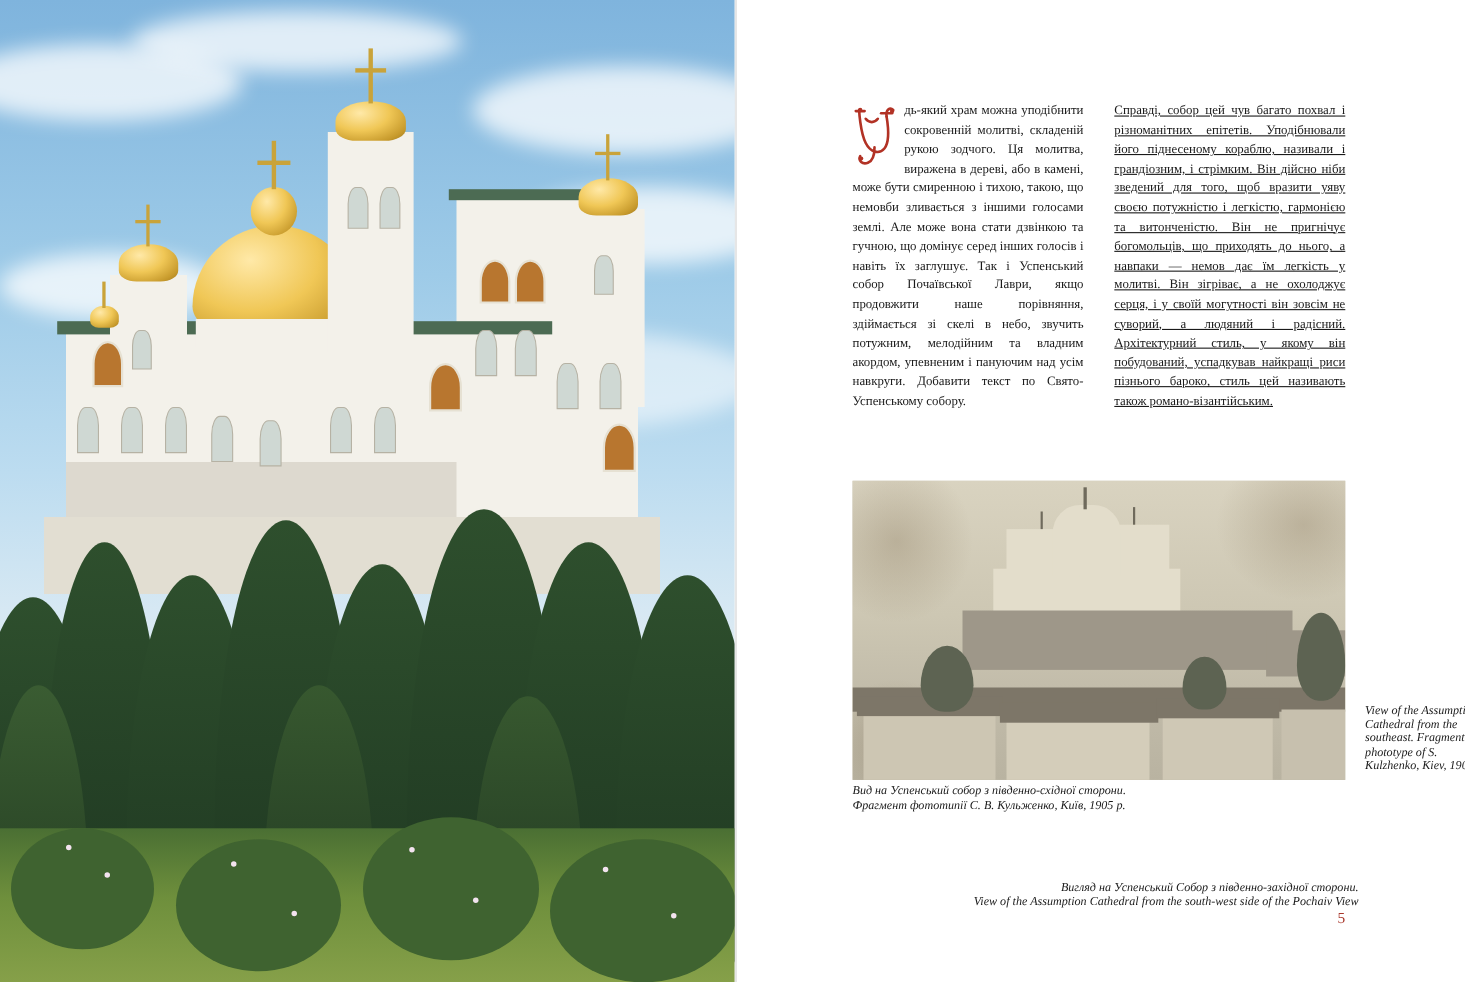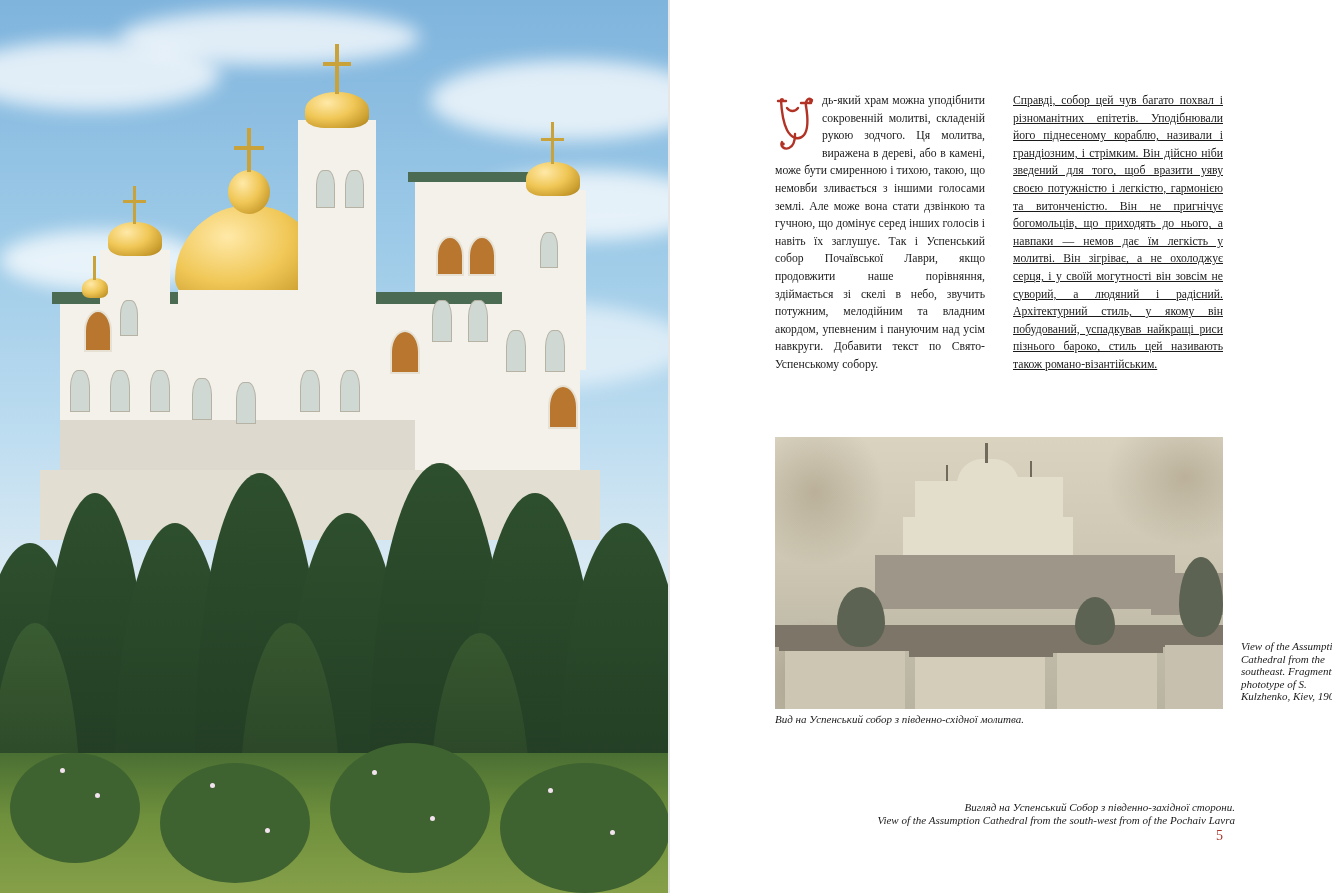--- a/index.html
+++ b/index.html
@@ -331,25 +331,26 @@
       <div class="op-mass" style="position:absolute; left:282px; top:214px; width:100px; height:58px; background:#cfc8b5;"></div>
       <div class="op-roof" style="position:absolute; left:276px; top:198px; width:112px; height:18px;"></div>
       <div class="op-mass" style="position:absolute; left:390px; top:208px; width:58px; height:64px; background:#c7c0ae;"></div>
 
       <div class="op-tree" style="left:404px; top:120px; width:44px; height:80px;"></div>
       <div class="op-tree" style="left:62px; top:150px; width:48px; height:60px;"></div>
       <div class="op-tree" style="left:300px; top:160px; width:40px; height:48px;"></div>
     </div>
 
     <div class="caption cap-photo-ua">
-      <div>Вид на Успенський собор з південно-східної молитва.</div>
+      <div>Вид на Успенський собор з південно-східної сторони.</div>
+      <div>Фрагмент фототипії С. В. Кульженко, Київ, 1905 р.</div>
     </div>
 
     <div class="caption cap-side">View of the Assumption Cathedral from the southeast. Fragment of a phototype of S. Kulzhenko, Kiev, 1905</div>
 
     <div class="caption cap-bottom">
       <div>Вигляд на Успенський Собор з південно-західної сторони.</div>
-      <div>View of the Assumption Cathedral from the south-west from of the Pochaiv Lavra</div>
+      <div>View of the Assumption Cathedral from the south-west side of the Pochaiv View</div>
     </div>
 
     <div class="page-number">5</div>
   </div>
 </div>
 
 </body></html>

